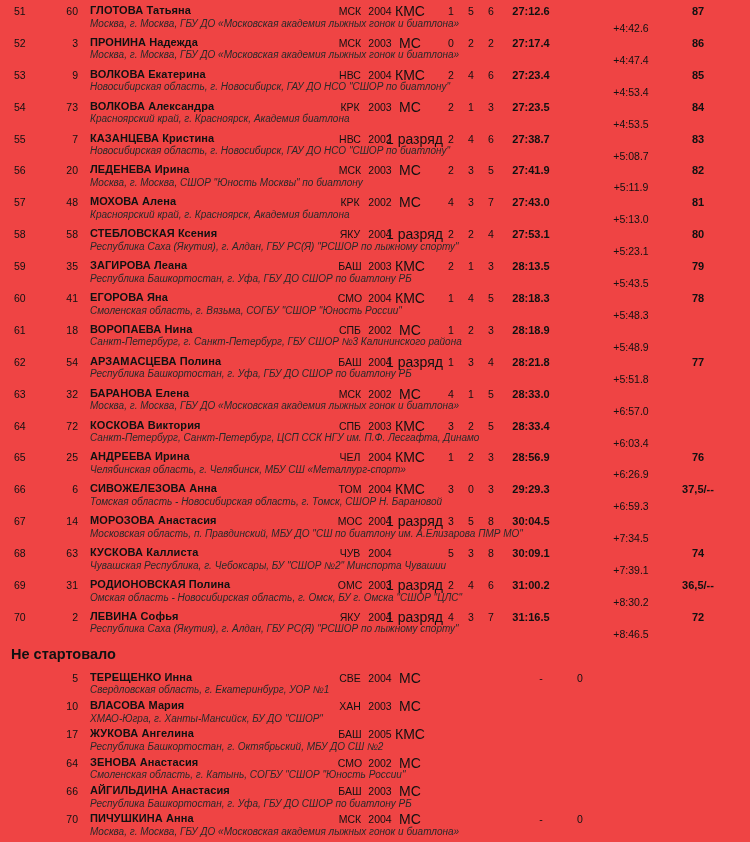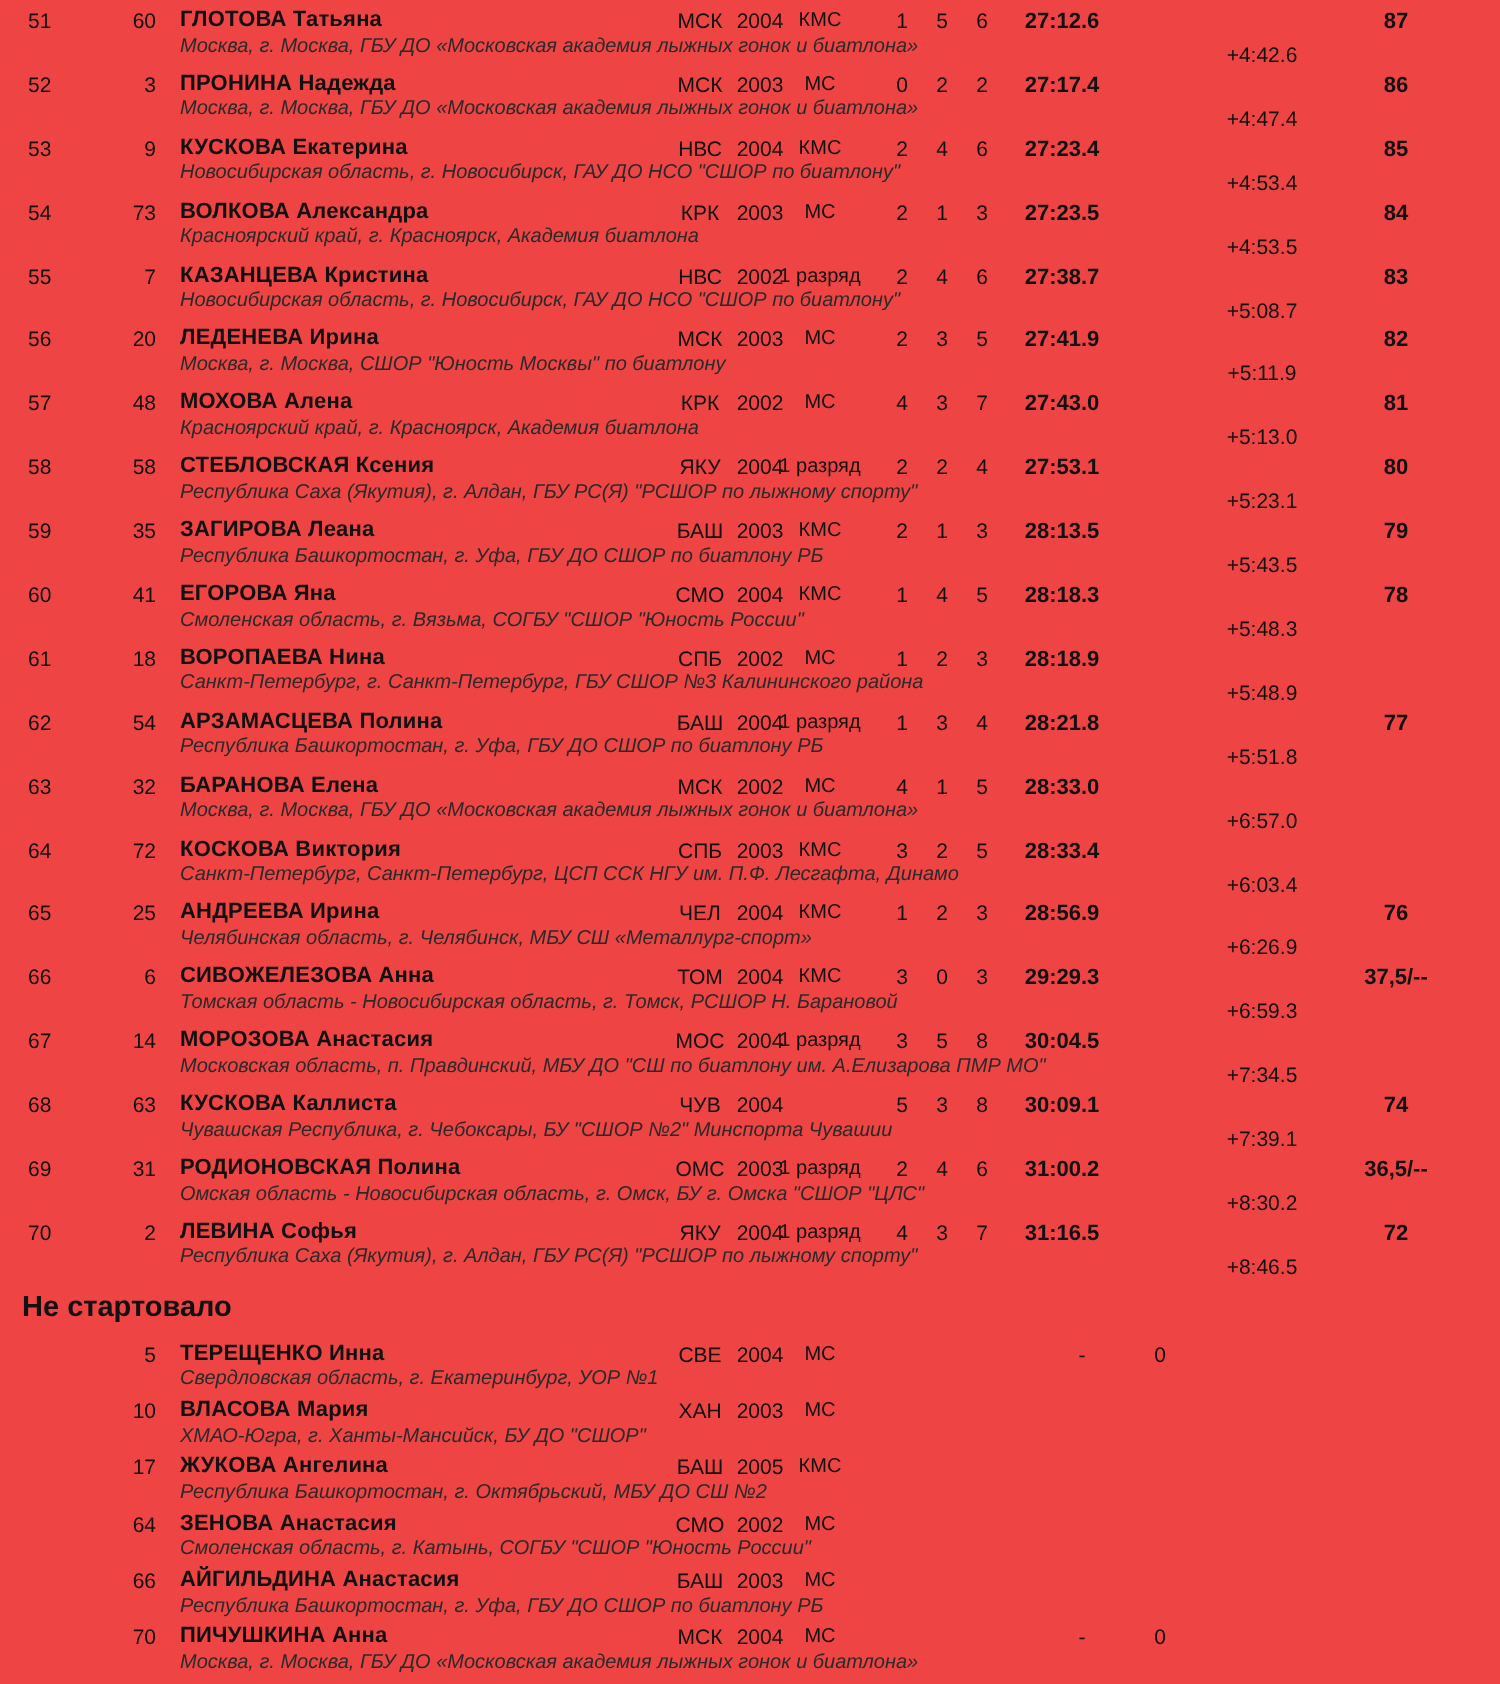--- a/index.html
+++ b/index.html
@@ -17,21 +17,21 @@
     position: absolute; top: 1px;
     font-size: 10.5px; line-height: 12px;
     white-space: nowrap;
   }
   .c-place { left: 14px; }
   .c-bib   { left: 40px; width: 38px; text-align: right; }
   .c-name  { left: 90px; top: 0; font-size: 11px; font-weight: bold; letter-spacing: .1px; }
   .c-team  { left: 90px; top: 13.5px; font-size: 10px; font-style: italic; color: #2a2a2a; }
   .c-region{ left: 329px; width: 42px; text-align: center; }
   .c-year  { left: 360px; width: 40px; text-align: center; }
-  .c-rank  { left: 386px; width: 48px; text-align: center; font-size: 10px; }
+  .c-rank  { left: 386px; width: 48px; text-align: center; font-size: 14px; }
   .c-p1    { left: 441px; width: 20px; text-align: center; }
   .c-p2    { left: 461px; width: 20px; text-align: center; }
   .c-p3    { left: 481px; width: 20px; text-align: center; }
   .c-time  { left: 494px; width: 74px; text-align: center; font-weight: bold; font-size: 11px; }
   .c-gap   { left: 596px; width: 70px; text-align: center; margin-top: 17px; }
   .c-pts   { left: 655px; width: 86px; text-align: center; font-weight: bold; font-size: 11px; }
   .c-dash  { left: 531px; width: 20px; text-align: center; }
   .c-zero  { left: 570px; width: 20px; text-align: center; }
   #dns-header {
     margin: 3px 0 0 11px;
@@ -73,21 +73,21 @@
     <span class="cell c-p2">2</span>
     <span class="cell c-p3">2</span>
     <span class="cell c-time">27:17.4</span>
     <span class="cell c-gap">+4:47.4</span>
     <span class="cell c-pts">86</span>
   </div>
 
   <div class="row">
     <span class="cell c-place">53</span>
     <span class="cell c-bib">9</span>
-    <span class="cell c-name">КУСКОВА Екатерина</span>
+    <span class="cell c-name">ВОЛКОВА Екатерина</span>
     <span class="cell c-team">Новосибирская область,  г. Новосибирск, ГАУ ДО НСО "СШОР по биатлону"</span>
     <span class="cell c-region">НВС</span>
     <span class="cell c-year">2004</span>
     <span class="cell c-rank">КМС</span>
     <span class="cell c-p1">2</span>
     <span class="cell c-p2">4</span>
     <span class="cell c-p3">6</span>
     <span class="cell c-time">27:23.4</span>
     <span class="cell c-gap">+4:53.4</span>
     <span class="cell c-pts">85</span>
@@ -282,21 +282,21 @@
     <span class="cell c-p3">3</span>
     <span class="cell c-time">28:56.9</span>
     <span class="cell c-gap">+6:26.9</span>
     <span class="cell c-pts">76</span>
   </div>
 
   <div class="row">
     <span class="cell c-place">66</span>
     <span class="cell c-bib">6</span>
     <span class="cell c-name">СИВОЖЕЛЕЗОВА Анна</span>
-    <span class="cell c-team">Томская область - Новосибирская область,  г. Томск, РСШОР Н. Барановой</span>
+    <span class="cell c-team">Томская область - Новосибирская область,  г. Томск, СШОР Н. Барановой</span>
     <span class="cell c-region">ТОМ</span>
     <span class="cell c-year">2004</span>
     <span class="cell c-rank">КМС</span>
     <span class="cell c-p1">3</span>
     <span class="cell c-p2">0</span>
     <span class="cell c-p3">3</span>
     <span class="cell c-time">29:29.3</span>
     <span class="cell c-gap">+6:59.3</span>
     <span class="cell c-pts">37,5/--</span>
   </div>

